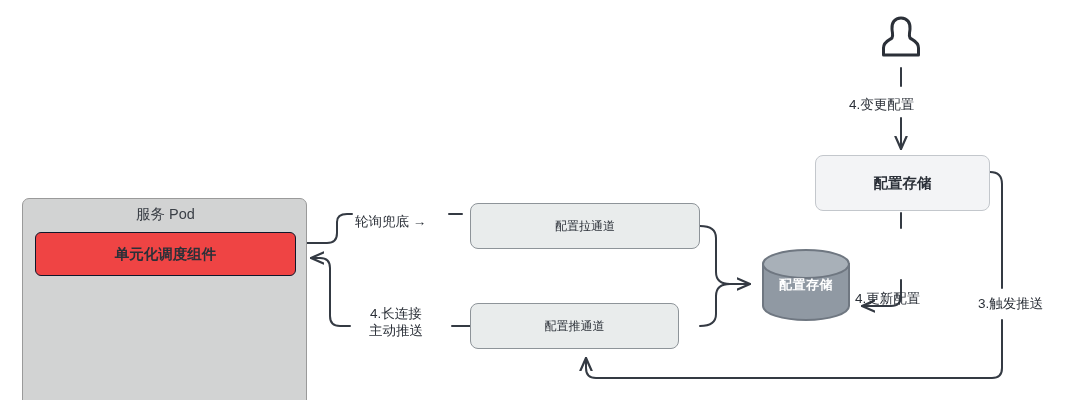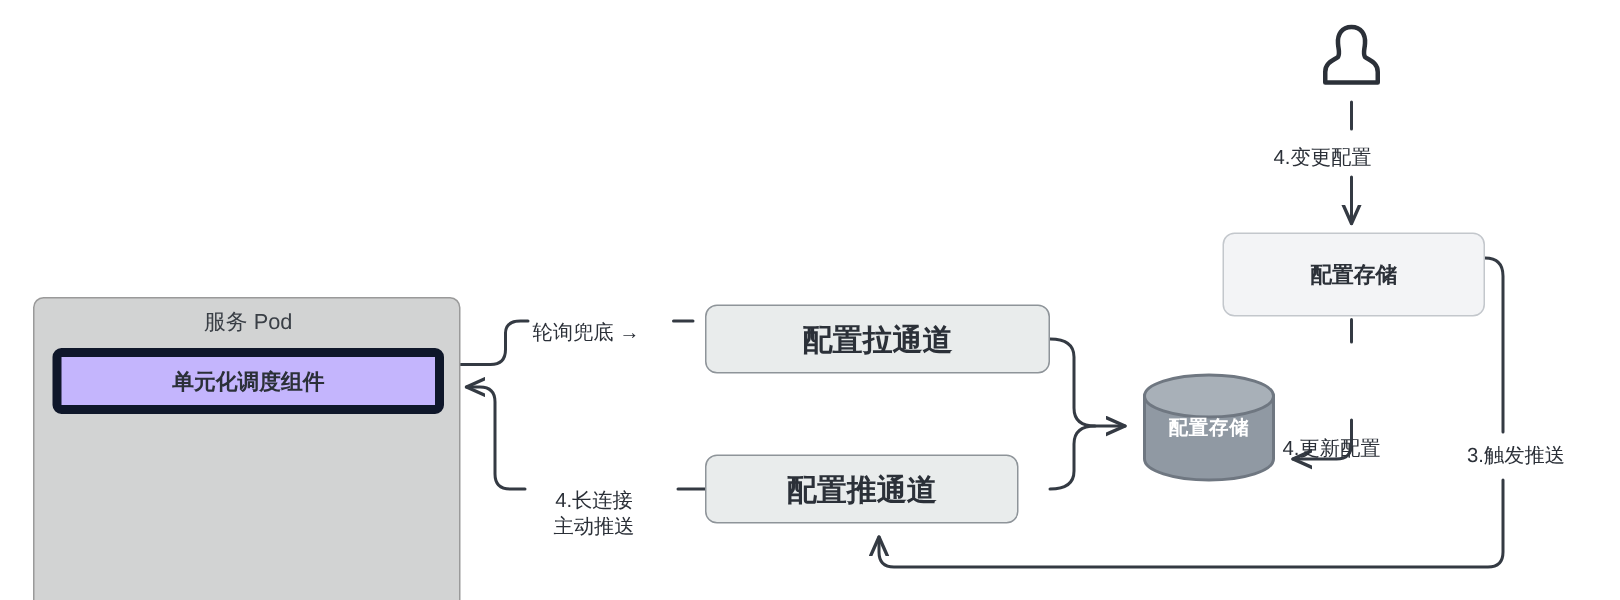--- a/index.html
+++ b/index.html
@@ -61,41 +61,41 @@
     align-items: center;
     justify-content: center;
     border-radius: 6px;
     font-size: 14.5px;
   }
   .sched-box {
     left: 12px;
     top: 33px;
     width: 261px;
     height: 44px;
-    background: #c4b5fd;
-    border: 6px solid #0f172a;
+    background: #ef4444;
+    border: 1px solid #0f172a;
     font-weight: bold;
     color: #2b3038;
   }
   .biz-box {
     left: 12px;
     top: 88px;
     width: 261px;
     height: 72px;
     background: #eef0f1;
     border: 1px solid #9a9a9a;
     color: #3a3f46;
   }
   
   .chan-box {
     background: #e9ecec;
     border: 1px solid #8e9499;
     border-radius: 8px;
-    font-size: 20px;
-    font-weight: bold;
+    font-size: 12px;
+    font-weight: normal;
   }
   .pull-box { left: 470px; top: 203px; width: 230px; height: 46px; }
   .push-box { left: 470px; top: 303px; width: 209px; height: 46px; }
   
   .platform-box {
     left: 815px;
     top: 155px;
     width: 175px;
     height: 56px;
     background: #f3f4f6;
@@ -128,21 +128,21 @@
     position: absolute;
     font-size: 13.5px;
     color: #2b3038;
     white-space: nowrap;
     line-height: 17px;
   }
   .lbl-change   { left: 849px; top: 96px; }
   .lbl-update   { left: 855px; top: 290px; }
   .lbl-trigger  { left: 978px; top: 295px; }
   .lbl-poll     { left: 355px; top: 213px; }
-  .lbl-push     { left: 357px; top: 305px; text-align: center; width: 78px; margin-top: 20px; }
+  .lbl-push     { left: 357px; top: 305px; text-align: center; width: 78px; }
   .person-icon {
     position: absolute;
     left: 879px;
     top: 14px;
     width: 44px;
     height: 48px;
   }
 </style>
 </head>
 <body>

